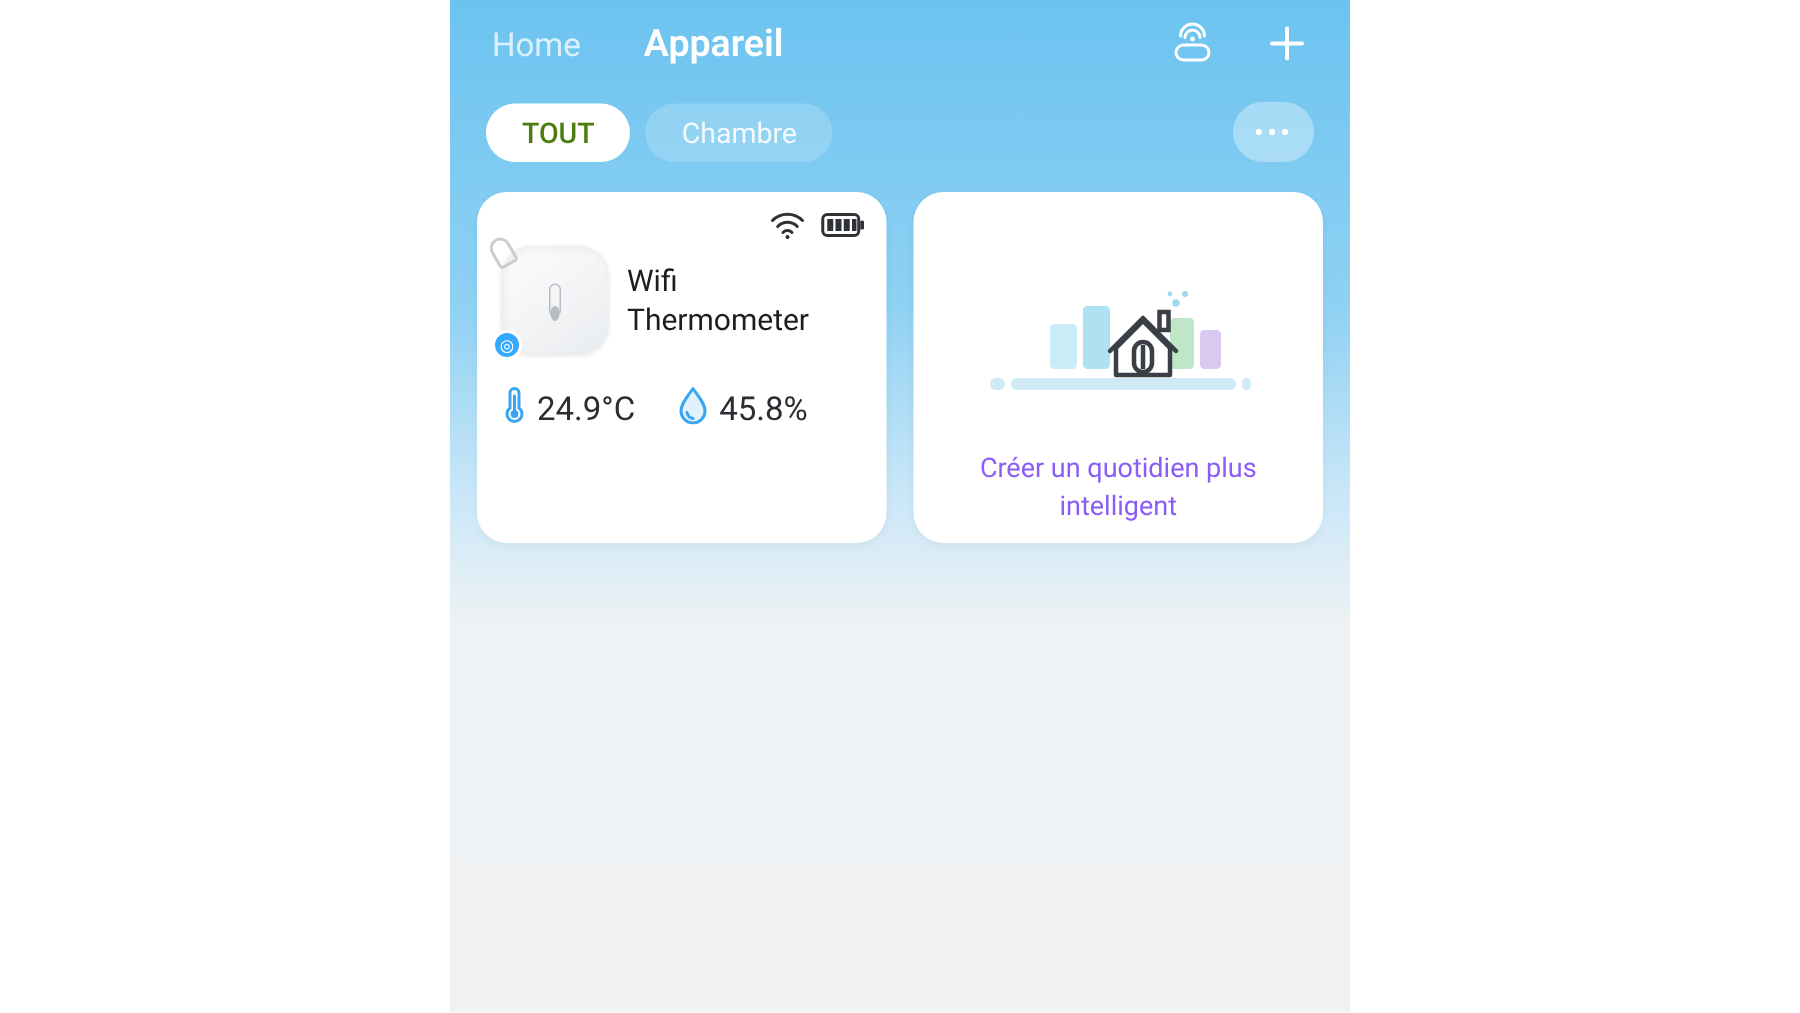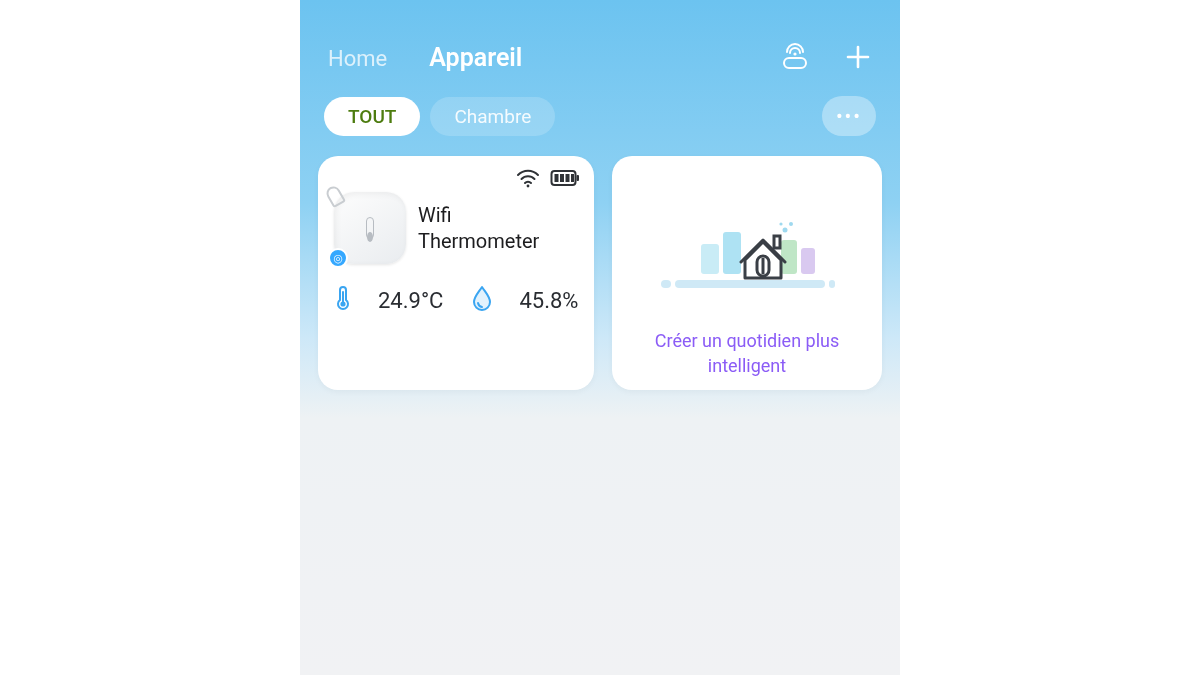--- a/index.html
+++ b/index.html
@@ -9,21 +9,21 @@
     font-family: -apple-system, BlinkMacSystemFont, "Segoe UI", Roboto, Helvetica, Arial, sans-serif;
     display: flex;
     justify-content: center;
     align-items: flex-start;
   }
   .phone {
     width: 600px;
     height: 675px;
     background: linear-gradient(to bottom, #6cc3f0 0%, #8ed1f3 30%, #cde8f8 50%, #eef2f4 62%, #f1f2f4 100%);
     position: relative;
-    padding-top: 30px;
+    padding-top: 2px;
     overflow: hidden;
   }
   .header {
     display: flex;
     align-items: center;
     padding: 12px 28px 8px 28px;
   }
   .tabs-top {
     display: flex;
     align-items: baseline;
@@ -164,21 +164,21 @@
     color:#8a8f96;
     font-size: 18px;
   }
 
   .metrics-row{
     display:flex; align-items:center;
     margin-top: 20px;
     gap: 28px;
   }
   .metric{
-    display:flex; align-items:center; gap:26px;
+    display:flex; align-items:center; gap:6px;
     font-size:22px; color:#2a2d32; font-weight:400;
   }
 
   
   .promo-card {
     display:flex;
     flex-direction:column;
     align-items:center;
     justify-content:flex-start;
     padding-top: 30px;

